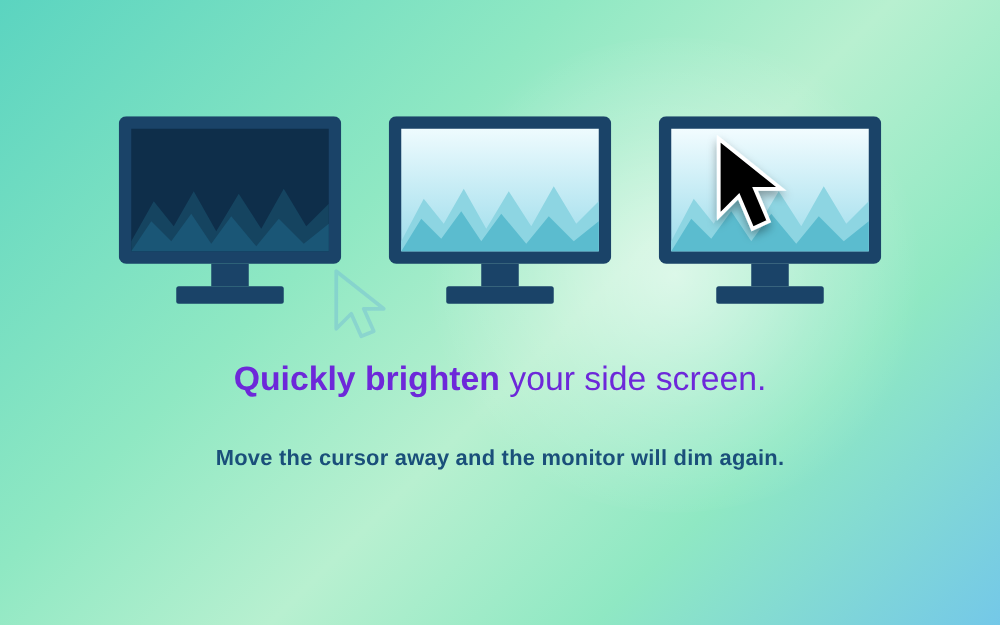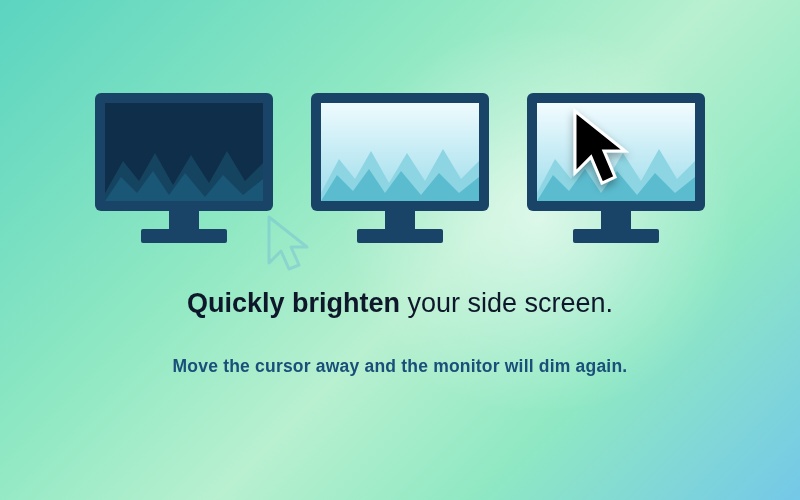--- a/index.html
+++ b/index.html
@@ -49,21 +49,21 @@
       position: absolute;
       bottom: -36px;
       left: -60px;
       z-index: 1;
       opacity: 0.4;
     }
     .headline {
       font-size: 27px;
       line-height: 1.35;
       text-align: right;
-      color: #0f172a;
+      color: #6d28d9;
       font-weight: 400;
       z-index: 2;
     }
     .headline .bold { font-weight: 700; }
     .subline {
       margin-top: 34px;
       font-size: 17.5px;
       font-weight: 700;
       letter-spacing: 0.2px;
       color: #1a4f7a;

